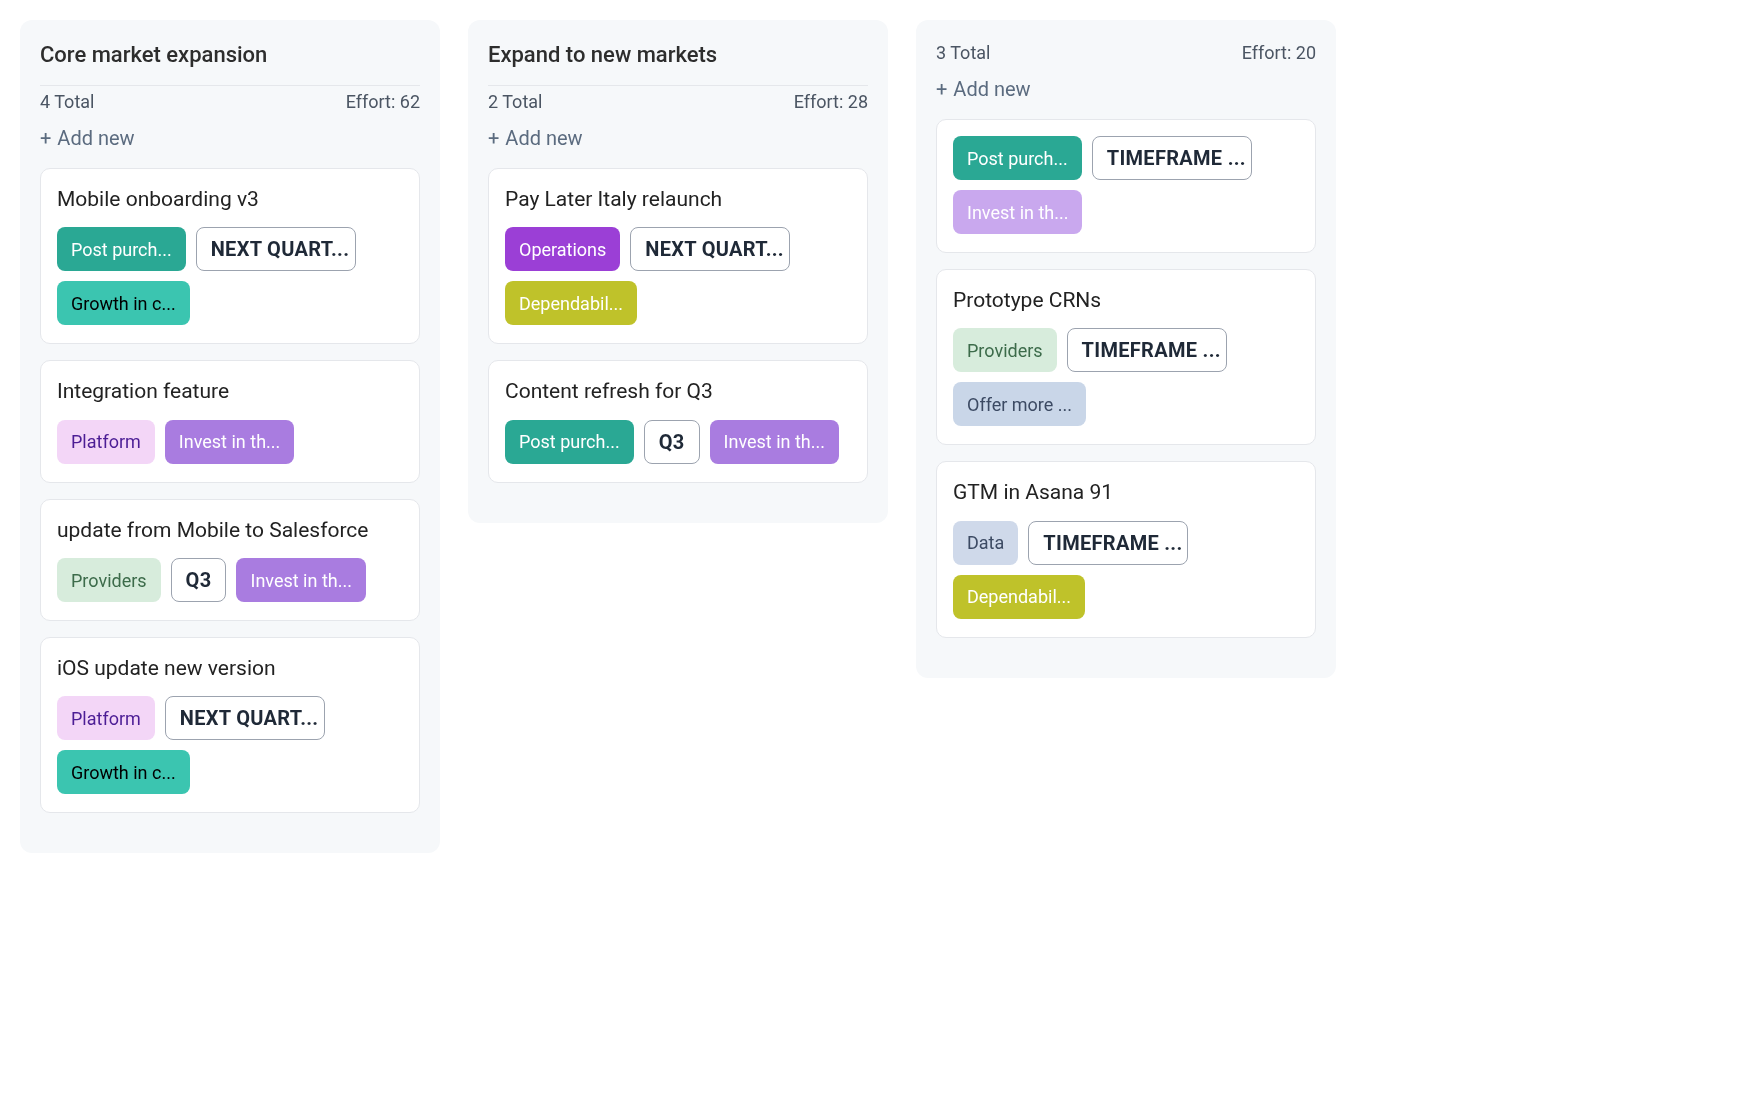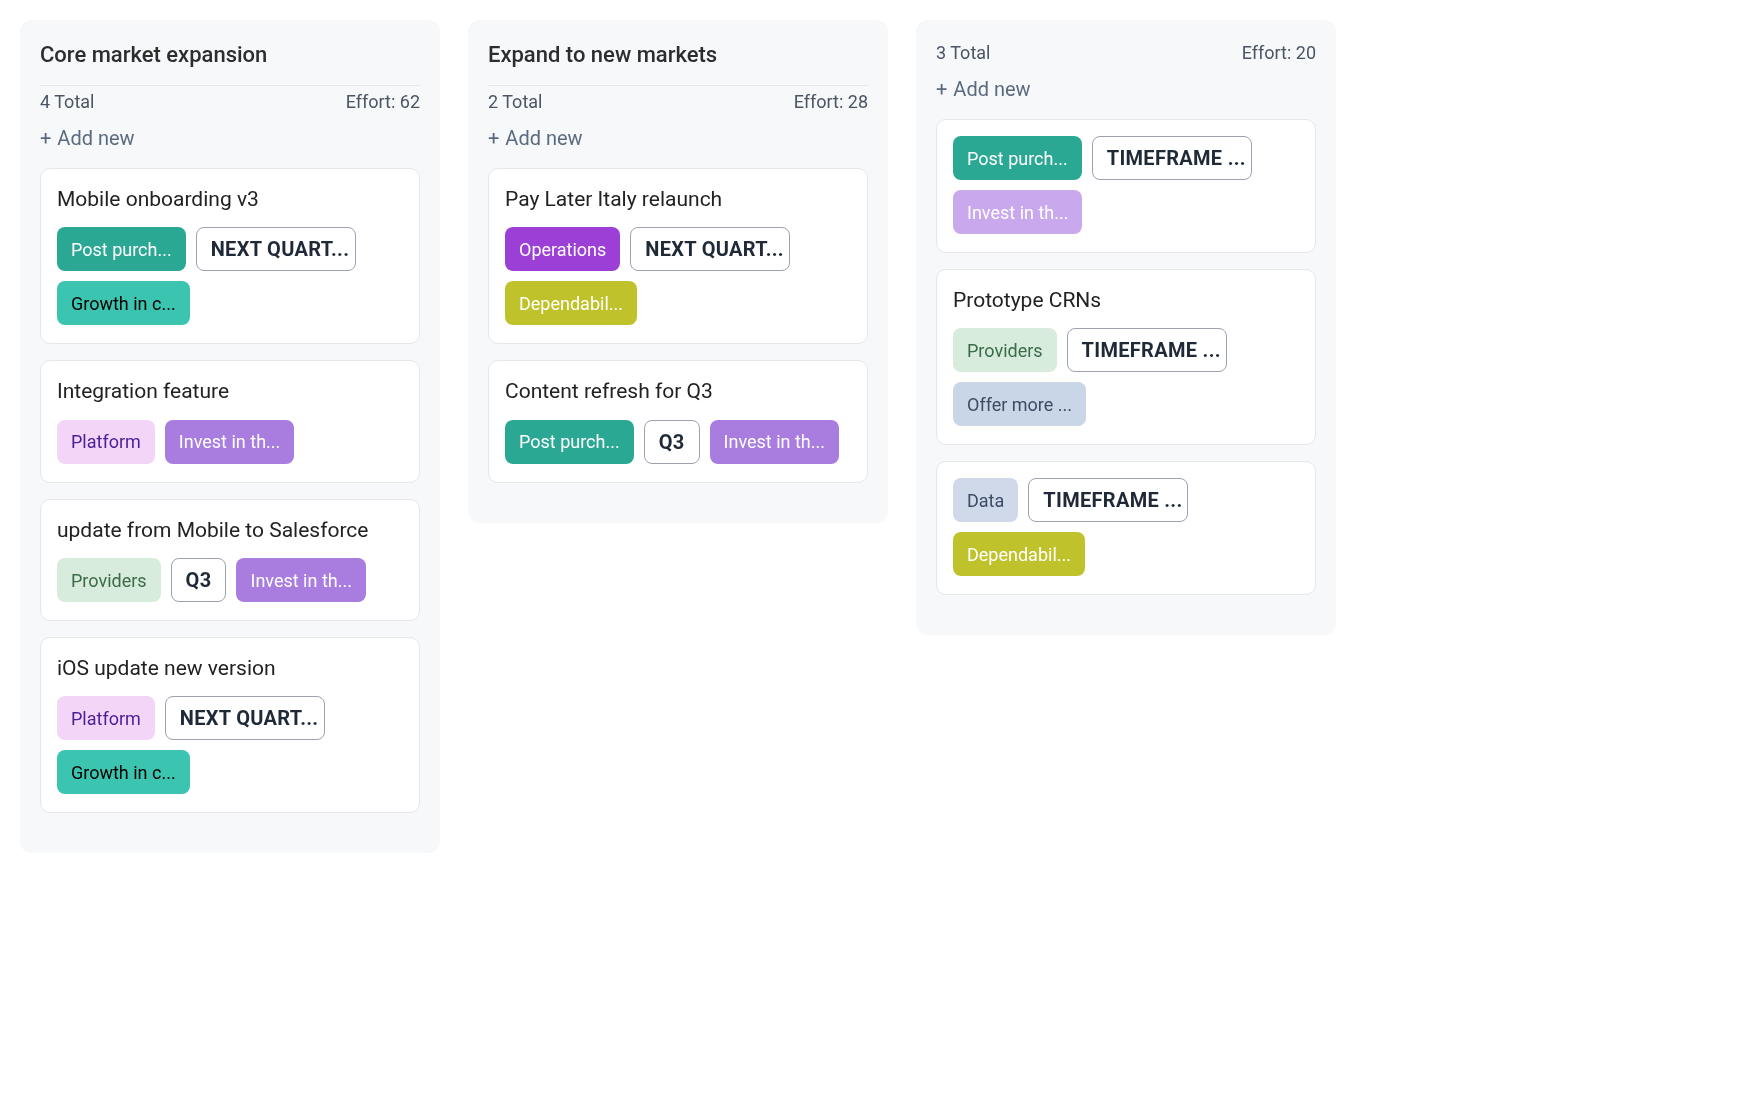--- a/index.html
+++ b/index.html
@@ -188,19 +188,20 @@
           <span class="tag purple-lt">Invest in th...</span>
         </div>
       </div><div class="card">
         <div class="card-title">Prototype CRNs</div>
         <div class="tag-row">
           <span class="tag green-lt">Providers</span>
           <span class="tag outline">TIMEFRAME ...</span>
           <span class="tag blue-soft">Offer more ...</span>
         </div>
       </div><div class="card">
+        <div class="card-title">GTM in Asana 91</div>
         <div class="tag-row">
           <span class="tag blue-lt">Data</span>
           <span class="tag outline">TIMEFRAME ...</span>
           <span class="tag olive">Dependabil...</span>
         </div>
       </div></div>
   </div>
 
 </body></html>

